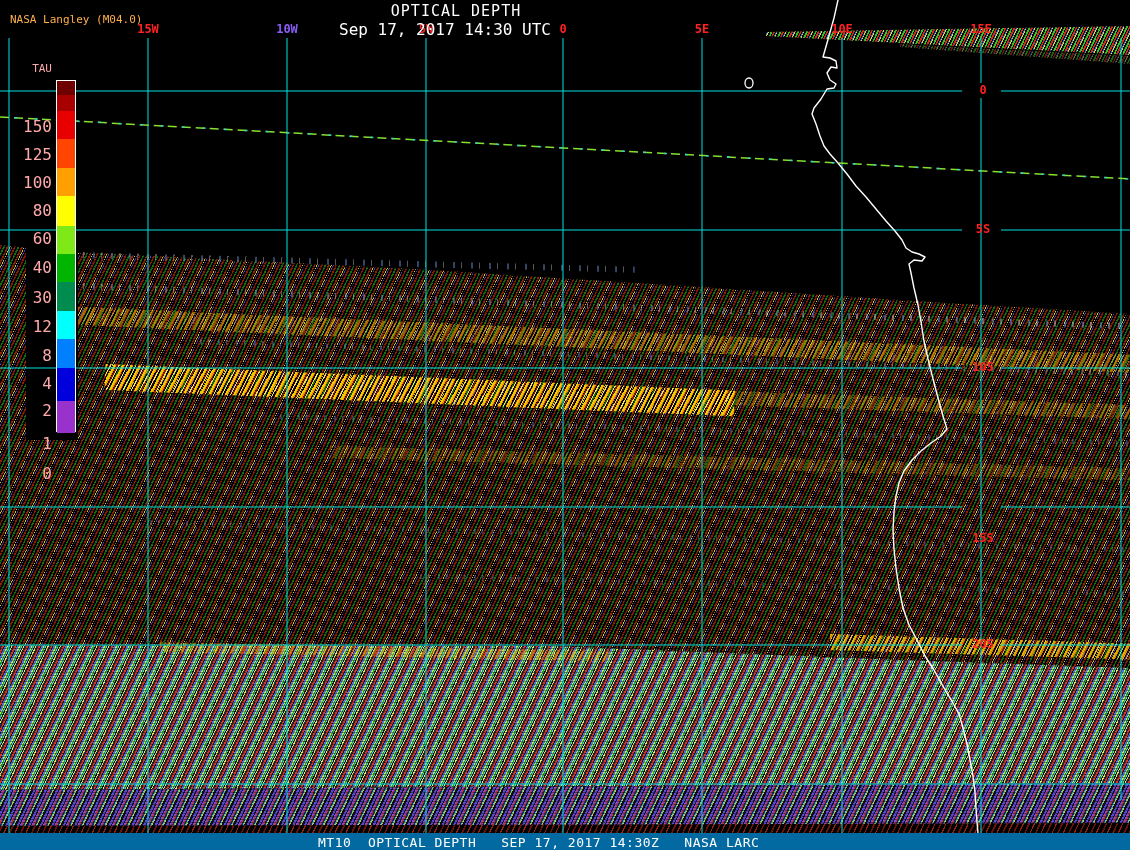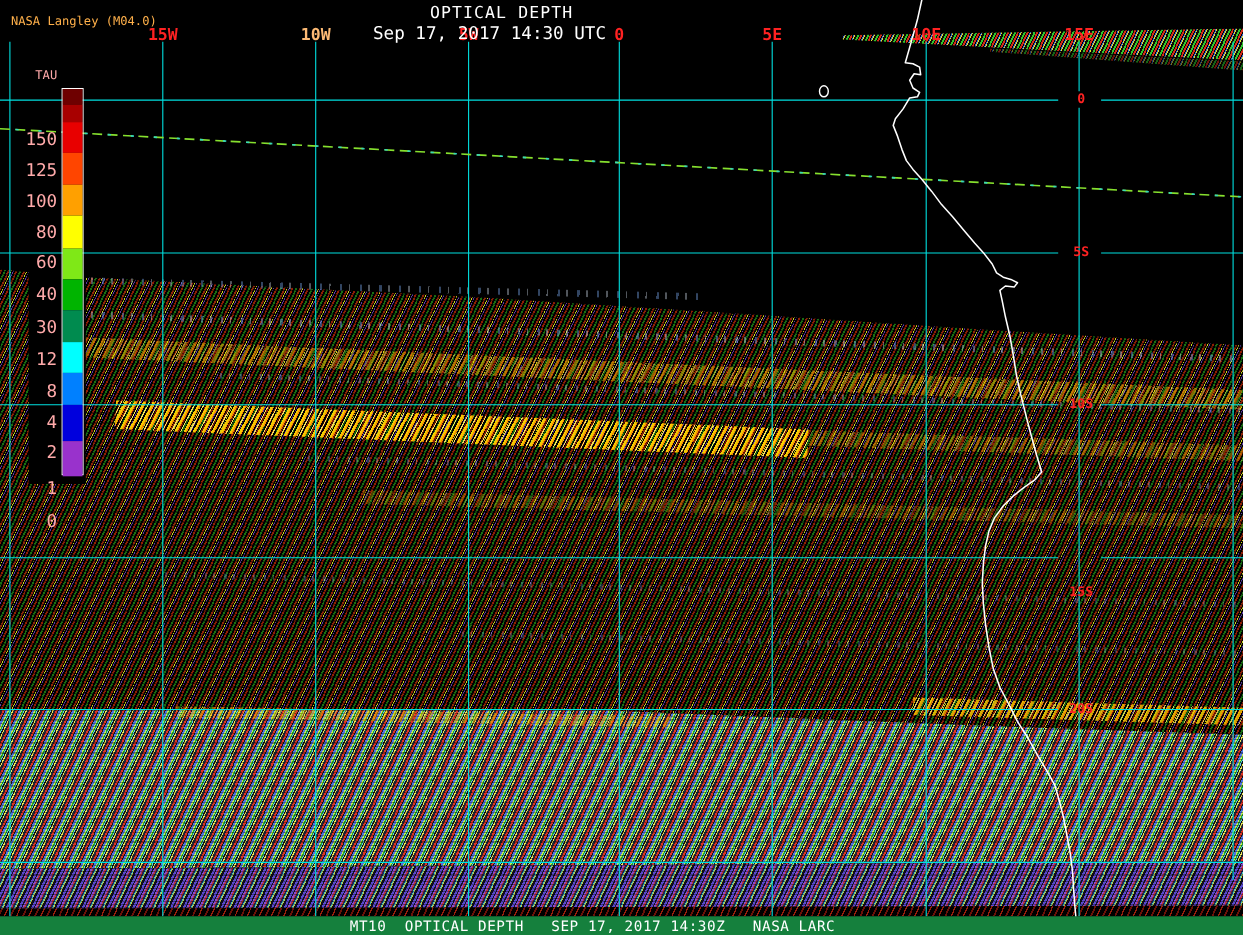--- a/index.html
+++ b/index.html
@@ -82,25 +82,25 @@
   .legend-title{position:absolute;right:1px;top:7px;font-size:11px;z-index:6;}
   .legend-ticks{position:absolute;left:26px;top:55px;width:27px;height:385px;z-index:6;}
   .ltick{position:absolute;right:1px;font-size:16px;line-height:15px;margin-top:44px;}
   .colorbar{position:absolute;left:56px;top:80px;width:20px;height:352px;border:1px solid #fff;z-index:5;}
   .colorbar>div{width:100%;}
 
   
   .credit{position:absolute;left:10px;top:13px;font-size:11px;z-index:7;}
   .map-title{position:absolute;left:456px;top:2px;transform:translateX(-50%);font-size:15px;letter-spacing:1px;white-space:pre;z-index:7;}
   .map-subtitle{position:absolute;left:445px;top:20px;transform:translateX(-50%);font-size:16px;white-space:pre;z-index:7;}
-  .lonlab{position:absolute;top:22px;transform:translateX(-50%);font-size:15px;font-weight:bold;z-index:6;white-space:pre;}
+  .lonlab{position:absolute;top:22px;transform:translateX(-50%);font-size:12px;font-weight:bold;z-index:6;white-space:pre;}
   .latlab{position:absolute;transform:translateX(-50%);font-size:12px;font-weight:bold;z-index:6;white-space:pre;line-height:15px;}
 
   
-  .caption-bar{position:absolute;left:0;top:833px;width:1130px;height:17px;background:#15803d;z-index:8;}
+  .caption-bar{position:absolute;left:0;top:833px;width:1130px;height:17px;background:#0369a1;z-index:8;}
   .caption{position:absolute;left:318px;top:2px;font-size:13px;letter-spacing:.5px;white-space:pre;}
 </style>
 </head>
 <body>
 
 <div class="stage">
 
   <div class="band band-upper"></div>
   <div class="band band-bright"></div>
   <div class="band band-purple"></div>
@@ -191,21 +191,21 @@
 
   <div class="credit" style="color: rgb(255, 176, 74);">NASA Langley (M04.0)</div>
   <div class="map-title" style="color: rgb(255, 255, 255);">OPTICAL DEPTH</div>
   <div class="map-subtitle" style="color: rgb(255, 255, 255);">Sep 17, 2017 14:30 UTC</div>
 
   <div class="caption-bar">
     <div class="caption" style="color: rgb(255, 255, 255);">MT10  OPTICAL DEPTH   SEP 17, 2017 14:30Z   NASA LARC</div>
   </div>
 
 <div class="lonlab" style="left: 148px; color: rgb(255, 34, 34);">15W</div>
-    <div class="lonlab" style="left: 287px; color: #fdba74; text-align: right;">10W</div>
+    <div class="lonlab" style="left: 287px; color: #8b5cf6; text-align: right;">10W</div>
     <div class="lonlab" style="left: 426px; color: rgb(255, 34, 34);">5W</div>
     <div class="lonlab" style="left: 563px; color: rgb(255, 34, 34);">0</div>
     <div class="lonlab" style="left: 702px; color: rgb(255, 34, 34);">5E</div>
     <div class="lonlab" style="left: 842px; color: rgb(255, 34, 34);">10E</div>
     <div class="lonlab" style="left: 981px; color: rgb(255, 34, 34);">15E</div>
     <div class="latlab" style="left: 983px; top: 83px; color: rgb(255, 34, 34);">0</div>
     <div class="latlab" style="left: 983px; top: 222px; color: rgb(255, 34, 34);">5S</div>
     <div class="latlab" style="left: 983px; top: 360px; color: rgb(255, 34, 34);">10S</div>
     <div class="latlab" style="left: 983px; top: 499px; color: rgb(255, 34, 34); margin-top: 32px;">15S</div>
     <div class="latlab" style="left: 983px; top: 637px; color: rgb(255, 34, 34);">20S</div>

